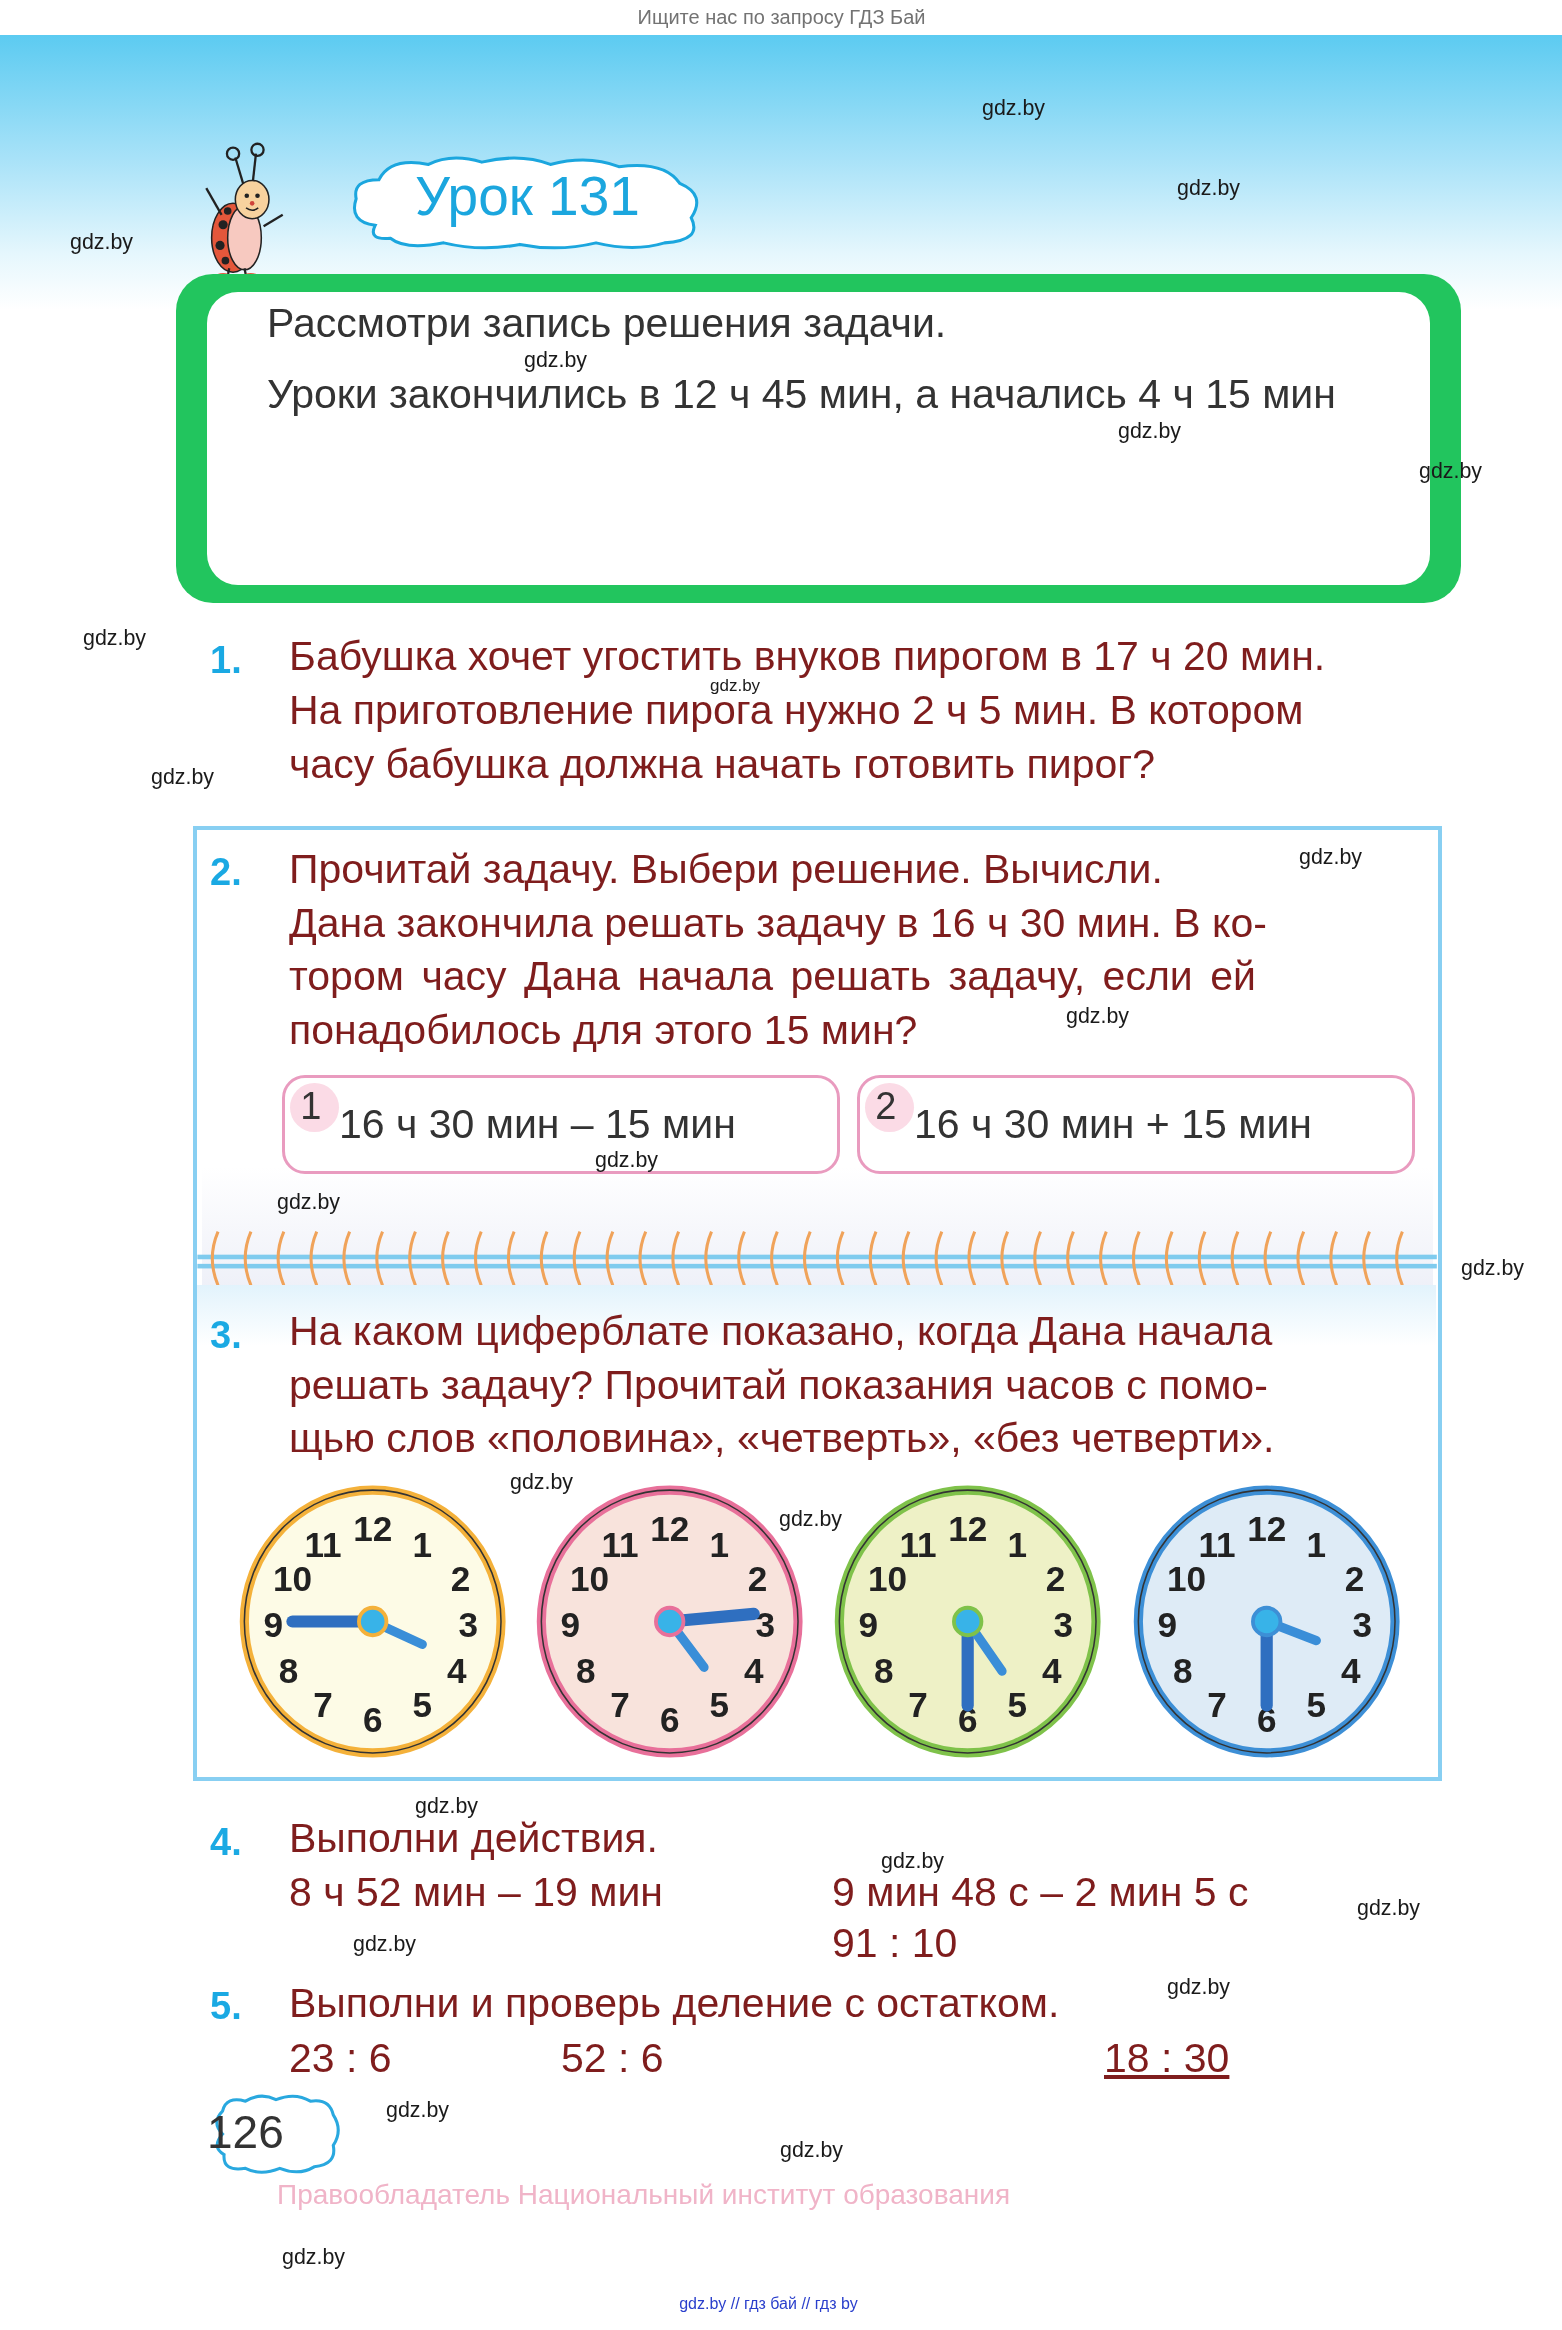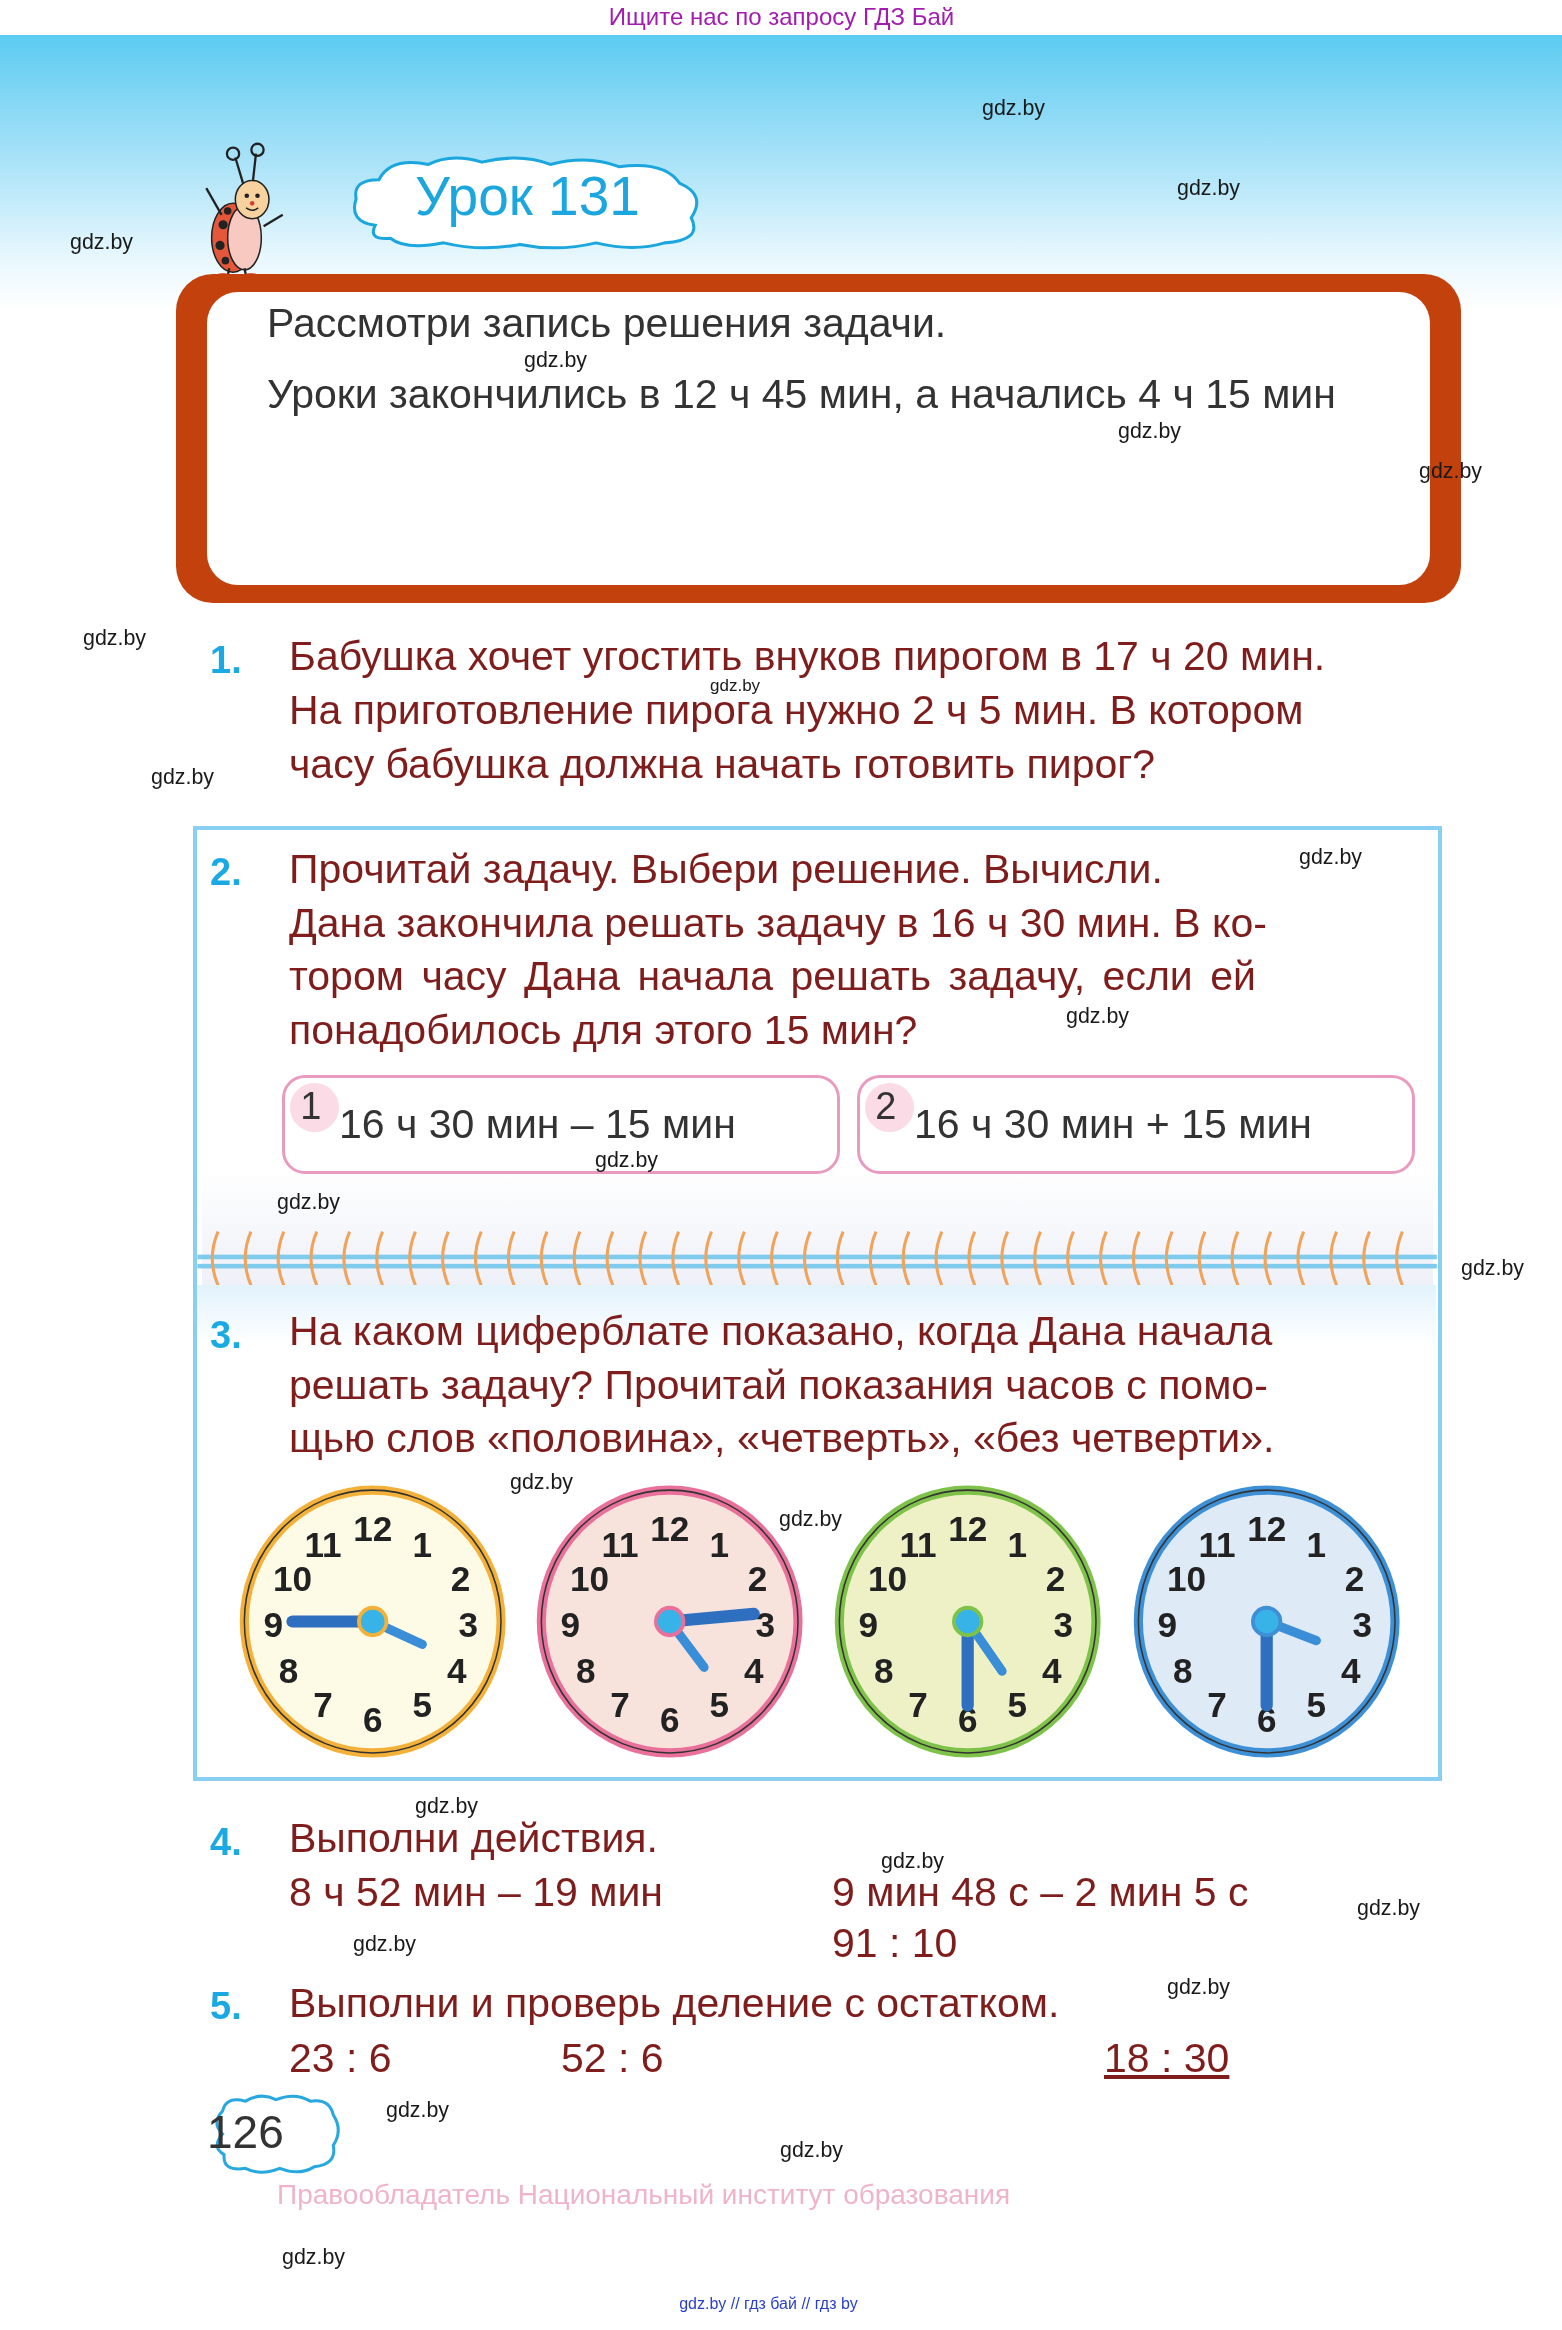--- a/index.html
+++ b/index.html
@@ -1,32 +1,32 @@
 <!DOCTYPE html>
 <html style="font-size:12.2px"><head>
 <meta charset="utf-8">
 <style>
   * { box-sizing: border-box; margin: 0; padding: 0; }
   html, body { width: 1563px; height: 2330px; background: #ffffff; overflow: hidden; }
   body { position: relative; font-family: "Liberation Sans", sans-serif; color: #3a3a3a; }
 
-  .top-banner { position: absolute; left: 0; top: 0; width: 1563px; height: 35px; text-align: center; font-size: 24px; line-height: 34px; color: #a21caf; }
+  .top-banner { position: absolute; left: 0; top: 0; width: 1563px; height: 35px; text-align: center; font-size: 20px; line-height: 34px; color: #737373; }
   .sky { position: absolute; left: 0; top: 35px; width: 1563px; height: 275px;
          background: linear-gradient(to bottom, #5ccbf1 0%, #a8e2f8 45%, #e6f7fd 80%, #ffffff 100%); }
 
   .wm { position: absolute; font-size: 21.4px; color: #1a1a1a; font-family: "Liberation Sans", sans-serif; }
   .wm-sm { font-size: 17px; }
 
   
   .ladybug { position: absolute; left: 191px; top: 142px; width: 107px; height: 138px; }
 
   .cloud-title { position: absolute; left: 344px; top: 153px; width: 367px; height: 99px; }
   .lesson-title { position: absolute; left: 344px; top: 164px; width: 367px; text-align: center; font-size: 55px; color: #1ba6de; }
 
-  .intro-box { position: absolute; left: 176px; top: 274px; width: 1285px; height: 329px; border-radius: 37px; background: #c2410c; }
+  .intro-box { position: absolute; left: 176px; top: 274px; width: 1285px; height: 329px; border-radius: 37px; background: #22c55e; }
   .intro-inner { position: absolute; left: 31px; top: 18.4px; right: 31px; bottom: 18.4px; background: #ffffff; border-radius: 31px; }
   .intro-line { position: absolute; left: 60px; font-size: 41px; color: #333; white-space: nowrap; }
   .formula-box { position: absolute; left: 173px; top: 208px; width: 941px; height: 84px; border: 3.8px solid #f3d046; border-radius: 12.2px; background: #fffef4; text-align: center; font-size: 41px; line-height: 77px; color: #333; }
 
   .task-num { position: absolute; font-size: 38px; font-weight: bold; color: #1aa9e3; }
   .task-line { position: absolute; font-size: 41px; color: #7f1d1d; white-space: nowrap; }
 
   .frame { position: absolute; left: 193px; top: 826px; width: 1249px; height: 955px; border: 4.6px solid #88cff2; background: #fff; }
   .frame-fade { position: absolute; left: 4.6px; right: 4.6px; top: 337px; height: 122px; background: linear-gradient(to bottom, #ffffff, #eef0f8); }
   .spiral { position: absolute; left: 0; top: 1224px; width: 1446px; height: 69px; }

